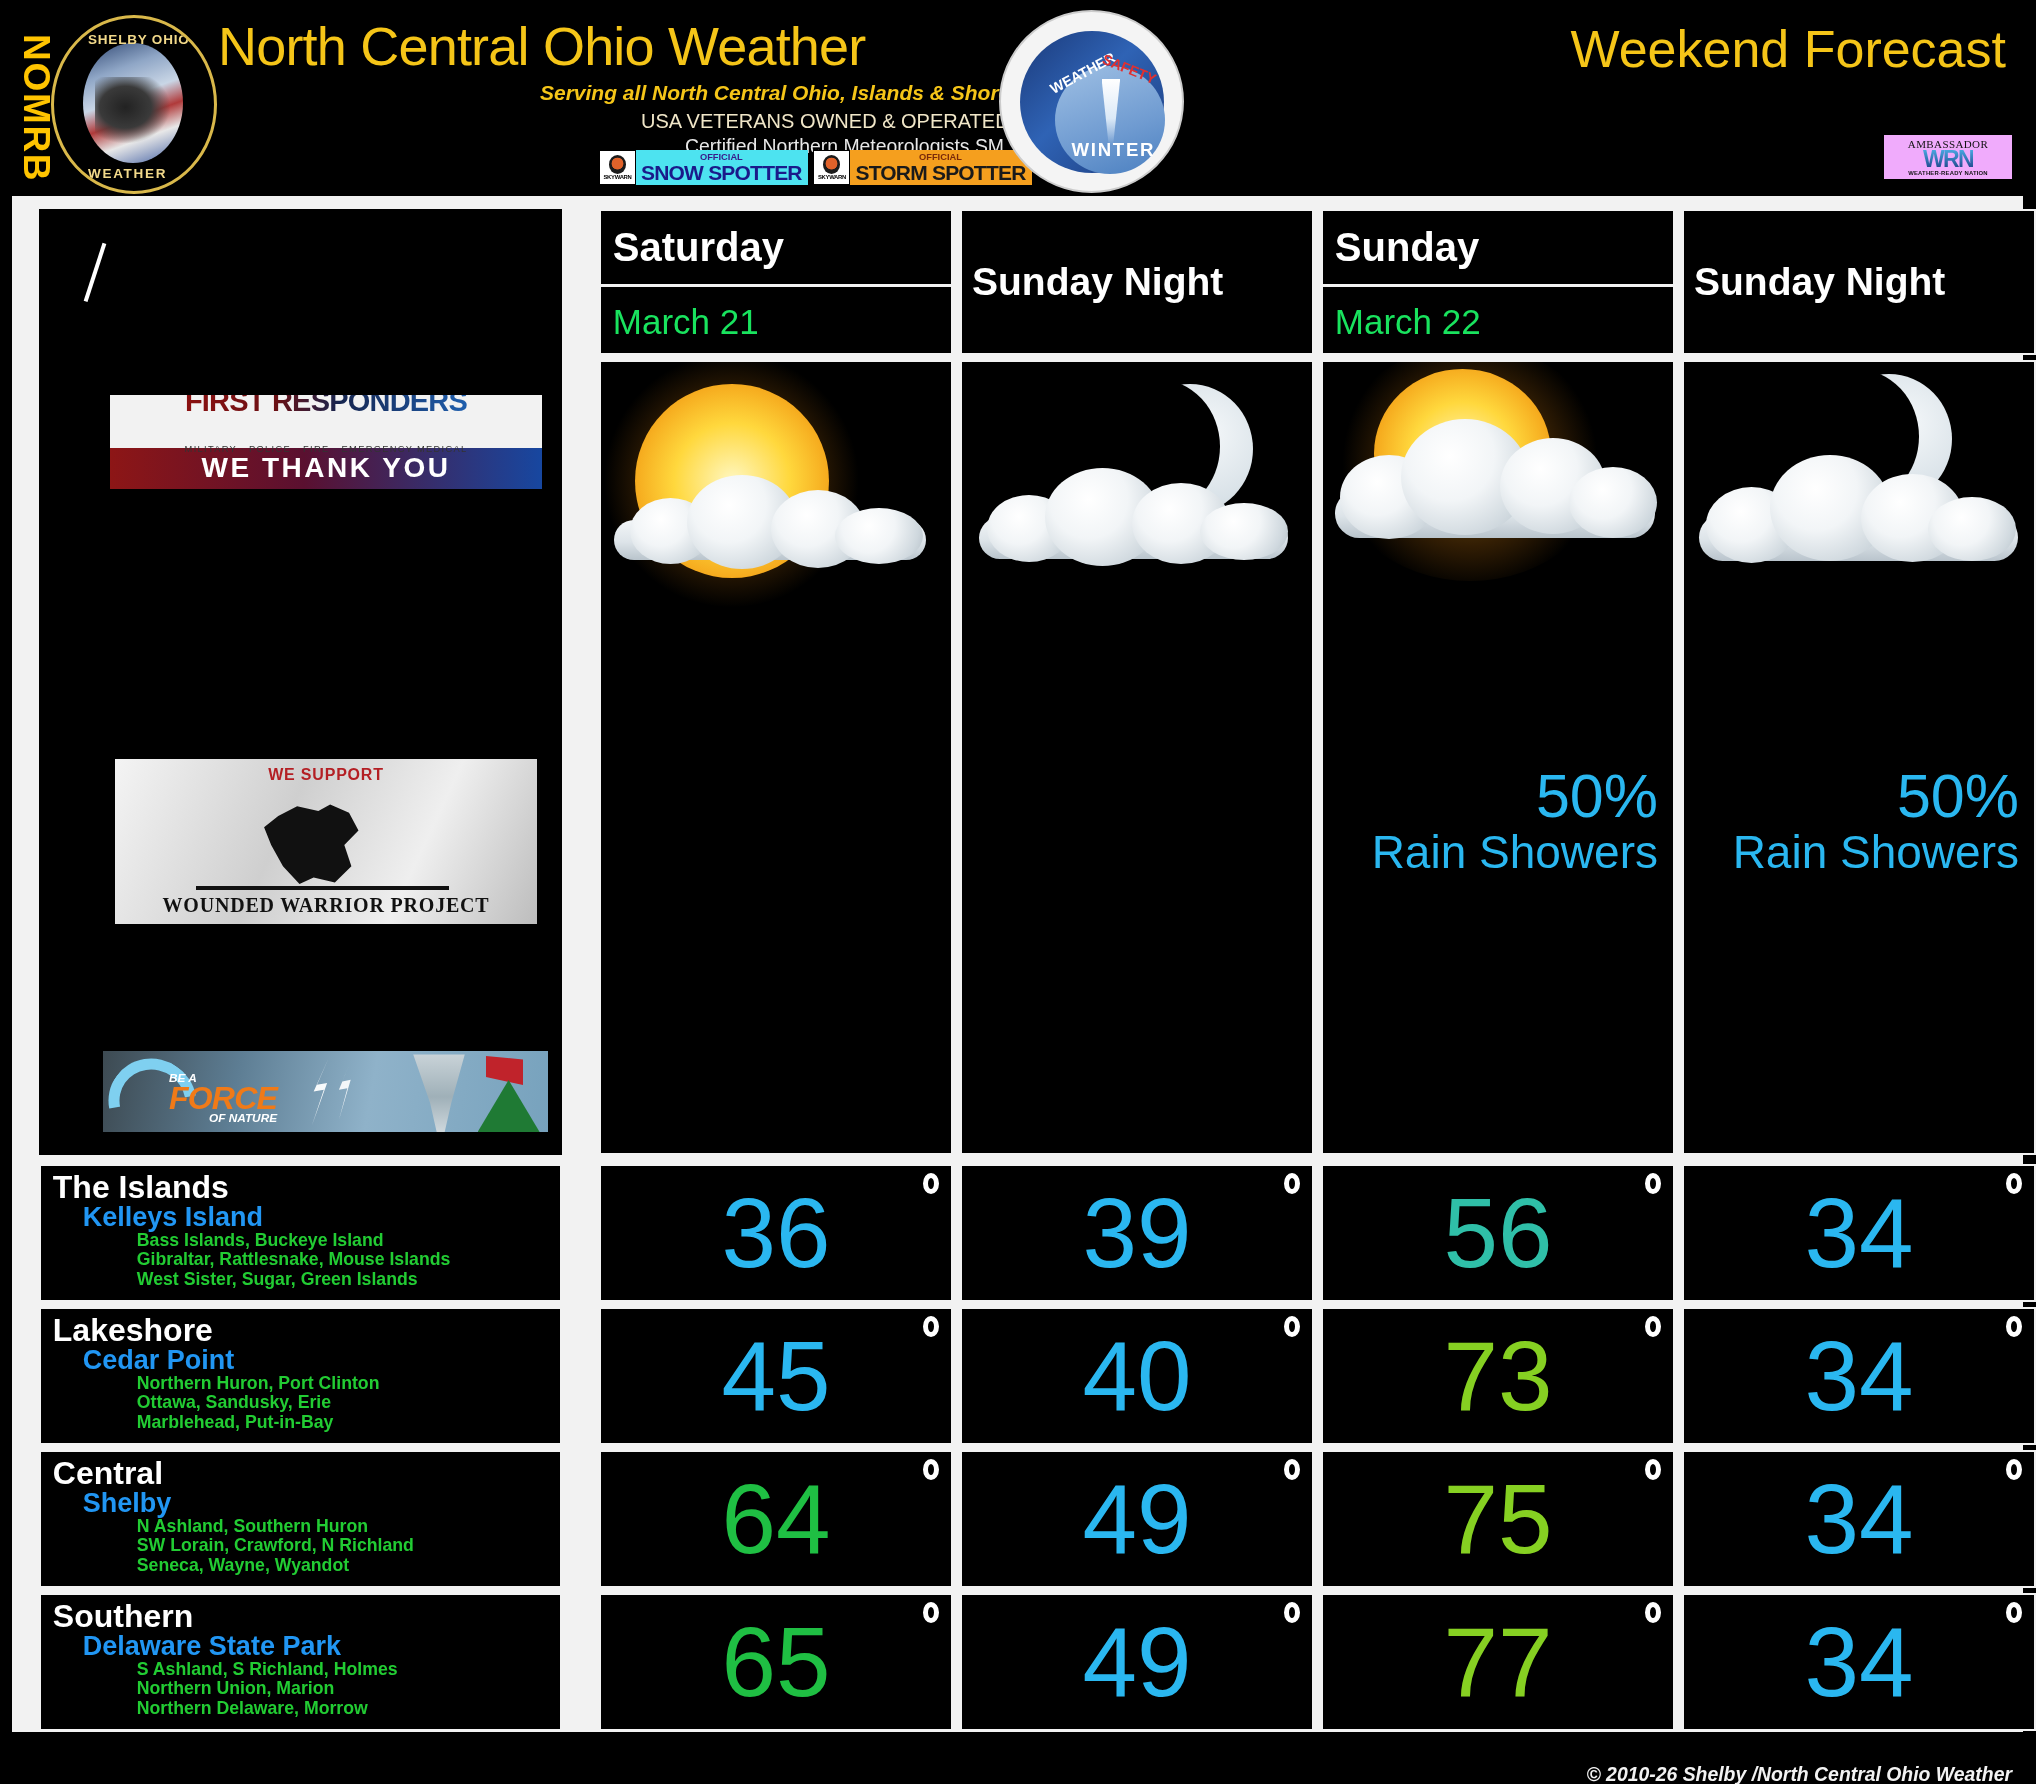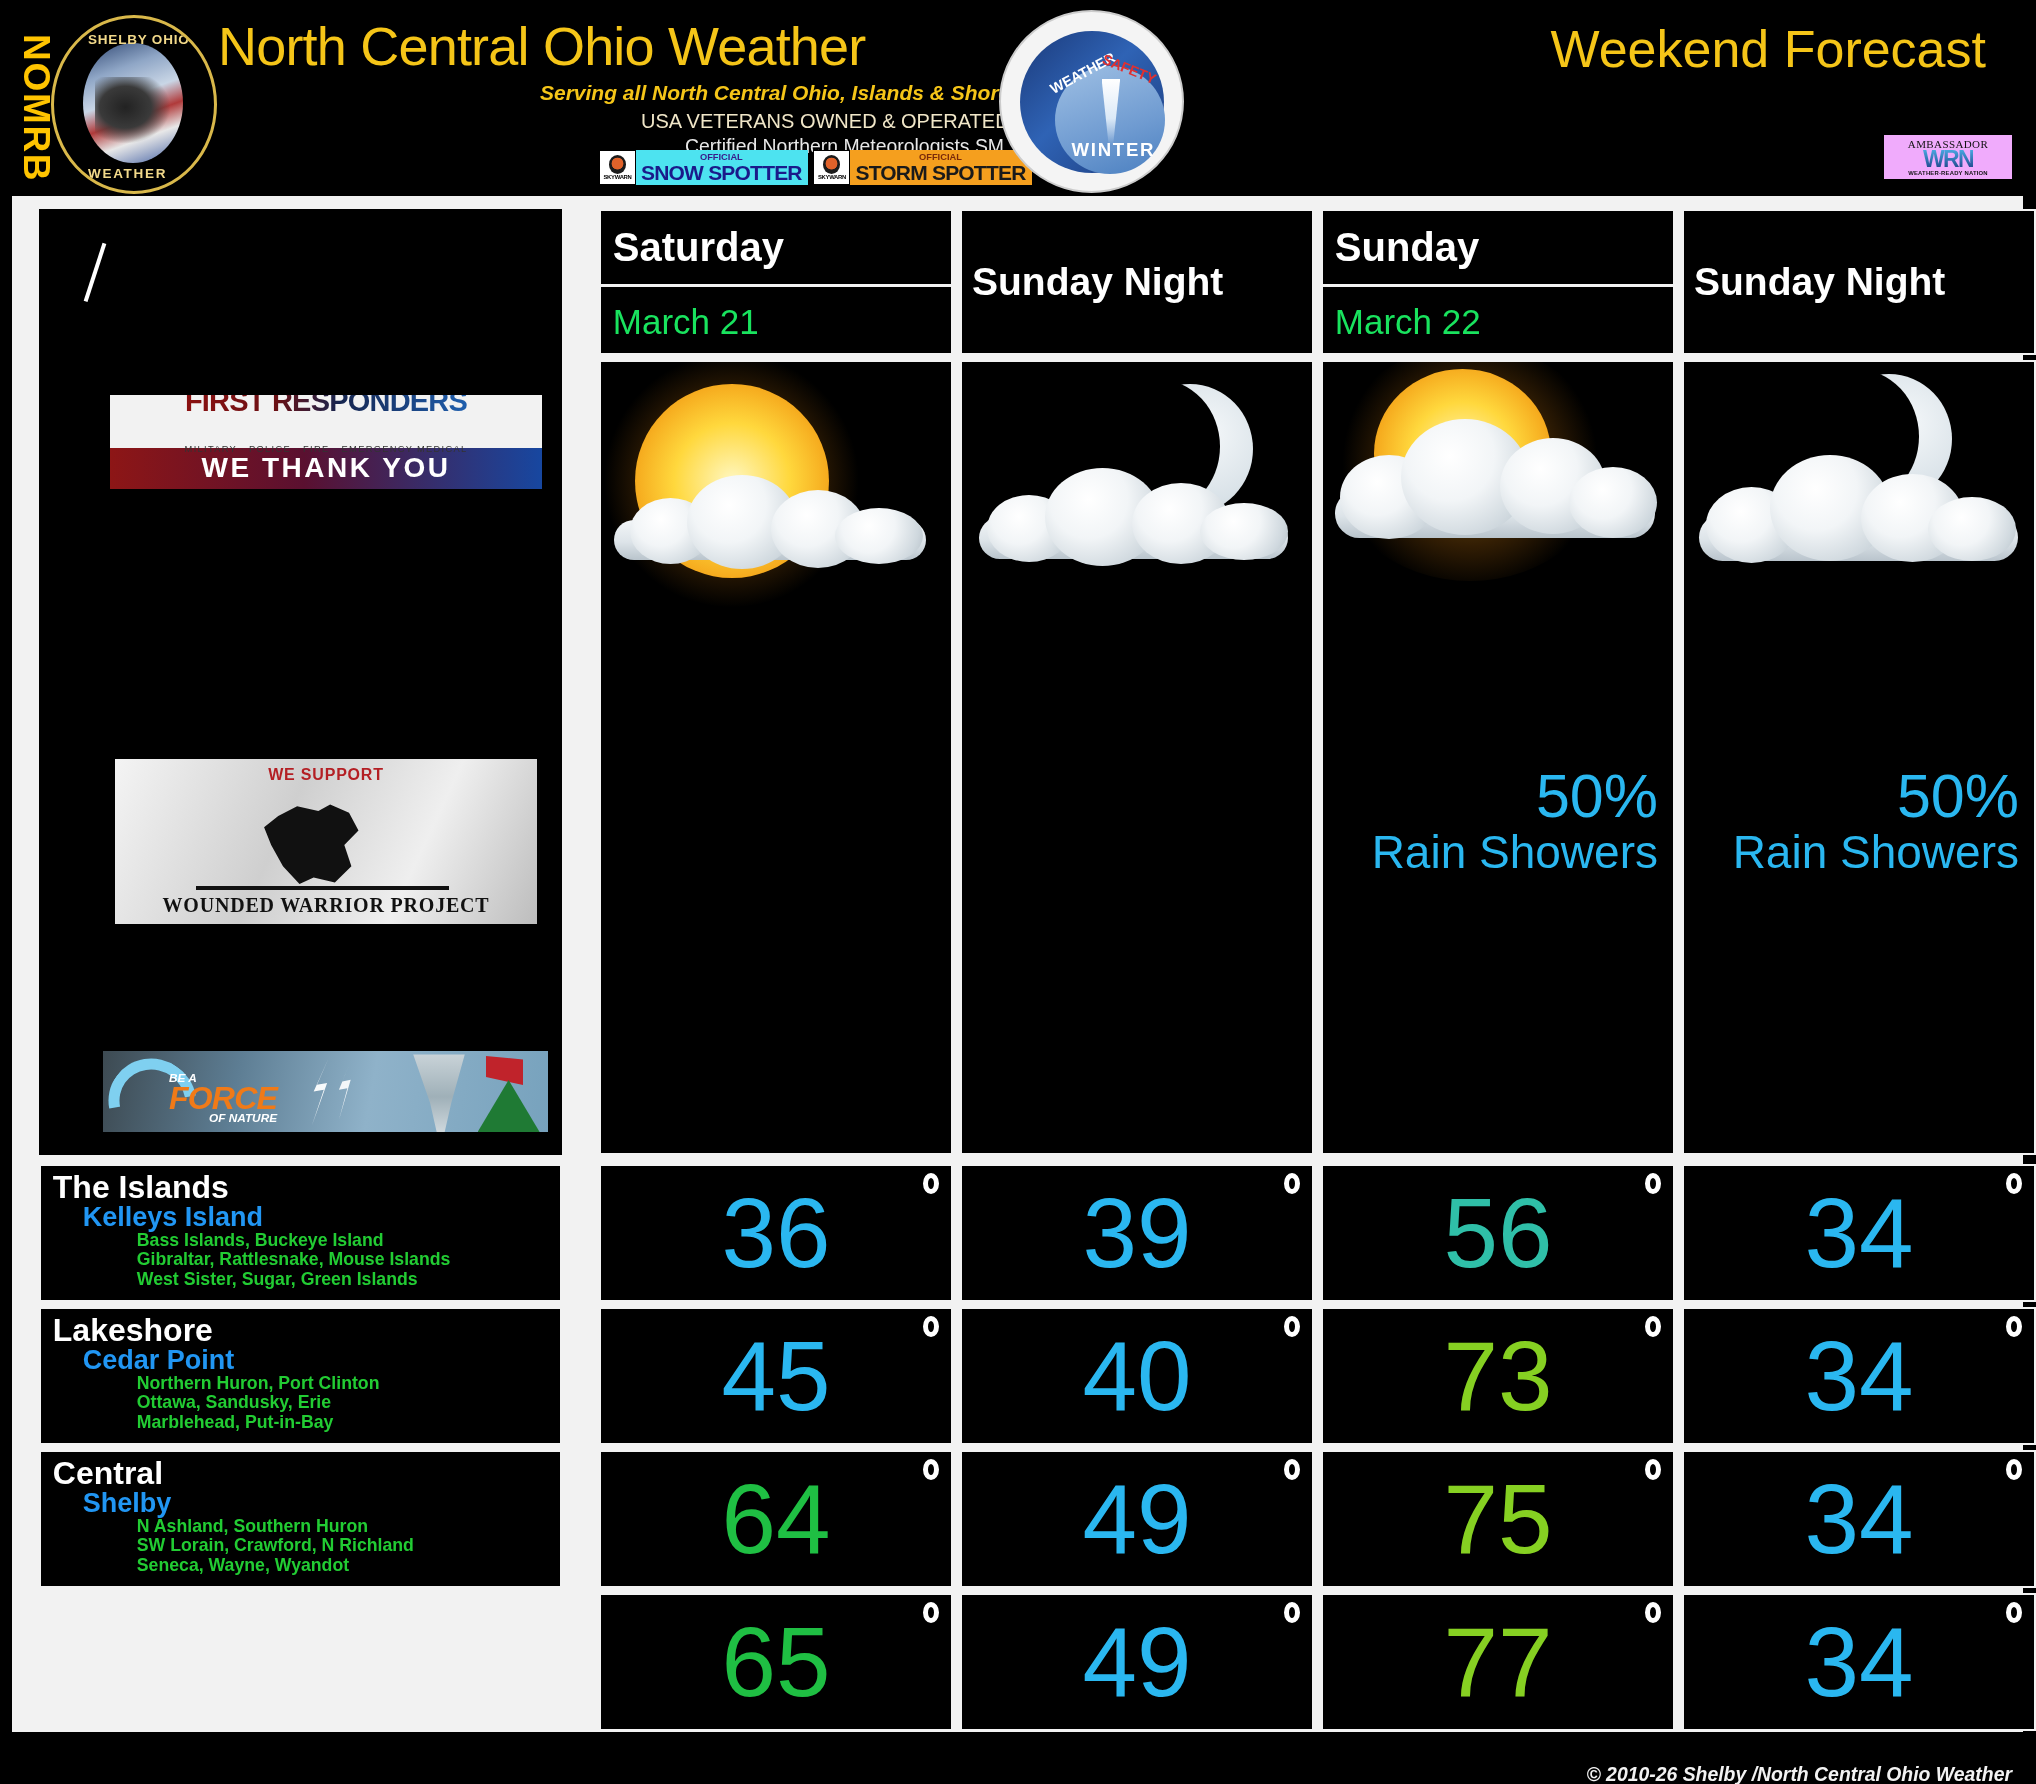--- a/index.html
+++ b/index.html
@@ -100,21 +100,21 @@
   .wsafety-ice{
     position:absolute;left:47px;top:13.5px;width:18.6px;height:66px;
     background:linear-gradient(180deg,#fff 0%,#dbe9f7 60%,rgba(255,255,255,0) 100%);
     clip-path:polygon(0 0,100% 0,62% 100%,38% 100%);
   }
   .wsafety-w1{position:absolute;left:27px;top:34px;font-size:14.3px;font-weight:bold;color:#fff;transform:rotate(-28deg);}
   .wsafety-w2{position:absolute;left:81px;top:30px;font-size:14.3px;font-weight:bold;color:#e03030;transform:rotate(22deg);}
   .wsafety-w3{position:absolute;left:52px;bottom:11.8px;font-size:18.6px;font-weight:bold;color:#fff;letter-spacing:1.7px;}
 
   .weekend-title{
-    position:absolute;right:51px;top:18.6px;
+    position:absolute;right:31px;top:18.6px;
     font-size:52px;color:#f5c518;white-space:nowrap;
   }
   .wrn-badge{
     position:absolute;right:25px;top:135px;width:128px;height:44px;background:#f0abfc;
     display:flex;flex-direction:column;align-items:center;justify-content:center;
   }
   .wrn-amb{font-size:11px;color:#111;font-family:"Liberation Serif",serif;letter-spacing:0.4px;}
   .wrn-big{font-size:23px;font-weight:bold;color:#2b6cb8;line-height:0.85;letter-spacing:-1.7px;
     background:linear-gradient(180deg,#49a6e0 0%,#1d3f86 100%);
     -webkit-background-clip:text;background-clip:text;color:transparent;}
@@ -495,20 +495,27 @@
     <div class="r-detail">Ottawa, Sandusky, Erie</div>
     <div class="r-detail">Marblehead, Put-in-Bay</div>
   </div>
   <div class="rcell">
     <div class="r-name">Central</div>
     <div class="r-city">Shelby</div>
     <div class="r-detail">N Ashland, Southern Huron</div>
     <div class="r-detail">SW Lorain, Crawford, N Richland</div>
     <div class="r-detail">Seneca, Wayne, Wyandot</div>
   </div>
+  <div class="rcell">
+    <div class="r-name">Southern</div>
+    <div class="r-city">Delaware State Park</div>
+    <div class="r-detail">S Ashland, S Richland, Holmes</div>
+    <div class="r-detail">Northern Union, Marion</div>
+    <div class="r-detail">Northern Delaware, Morrow</div>
+  </div>
 </div>
 
 <div class="tempcol t1">
   <div class="tcell">
       <span class="tval" style="color: rgb(42, 183, 240);">36</span>
       <span class="deg"></span>
     </div>
   <div class="tcell">
       <span class="tval" style="color: rgb(42, 183, 240);">45</span>
       <span class="deg"></span>

